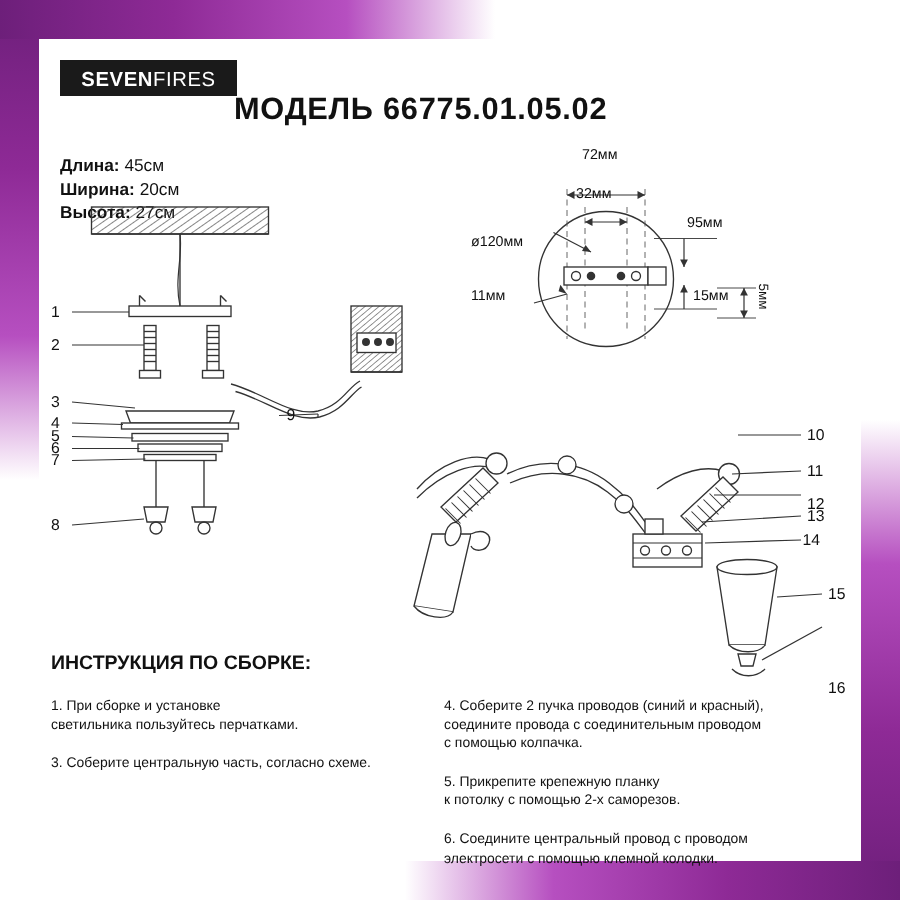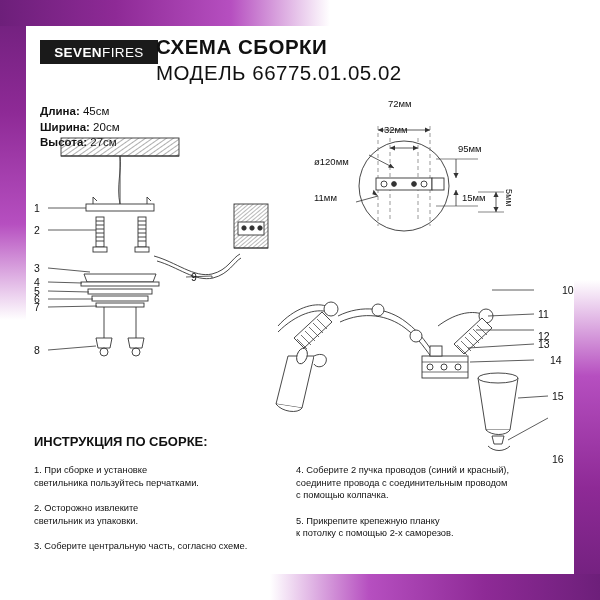--- a/index.html
+++ b/index.html
@@ -44,21 +44,21 @@
     color:#fff;font-size:13.5px;letter-spacing:.4px;font-weight:bold;
   }
   .logo-text .thin{font-weight:normal;}
   
   .title1{
     position:absolute;left:130px;top:9px;
     font-size:20.5px;font-weight:bold;color:#111;letter-spacing:.5px;
   }
   .title2{
     position:absolute;left:130px;top:35px;
-    font-size:20.5px;font-weight:normal;color:#111;letter-spacing:.5px;
+    font-size:20.5px;font-weight:bold;color:#111;letter-spacing:.5px;
   }
   
   .dims{
     position:absolute;left:14px;top:78px;font-size:11.5px;color:#111;line-height:15.5px;
   }
   .dims b{font-weight:bold;}
   
   .instr-title{
     position:absolute;left:8px;top:408px;font-size:13px;font-weight:bold;color:#111;
   }
@@ -78,21 +78,20 @@
   <div class="corner-tl2"></div>
   <div class="corner-br"></div>
   <div class="corner-br2"></div>
 
   <div class="inner">
 
     <div class="logo">
       <span class="logo-text"><span>SEVEN</span><span class="thin">FIRES</span></span>
     </div>
 
-    <div class="title1">СХЕМА СБОРКИ</div>
     <div class="title2">МОДЕЛЬ 66775.01.05.02</div>
 
     <div class="dims">
       <div><b>Длина:</b> <span>45см</span></div>
       <div><b>Ширина:</b> <span>20см</span></div>
       <div><b>Высота:</b> <span>27см</span></div>
     </div>
 
     <svg width="548" height="548" viewBox="0 0 548 548">
       <defs>
@@ -301,46 +300,46 @@
     <div class="num" style="left:8px;top:176px;">1</div>
     <div class="num" style="left:8px;top:198px;">2</div>
     <div class="num" style="left:8px;top:236px;">3</div>
     <div class="num" style="left:8px;top:250px;">4</div>
     <div class="num" style="left:8px;top:259px;">5</div>
     <div class="num" style="left:8px;top:267px;">6</div>
     <div class="num" style="left:8px;top:275px;">7</div>
     <div class="num" style="left:8px;top:318px;">8</div>
     <div class="num" style="left:165px;top:245px;">9</div>
 
-    <div class="num" style="left:512px;top:258px;margin-left:24px;">10</div>
+    <div class="num" style="left:512px;top:258px;">10</div>
     <div class="num" style="left:512px;top:282px;text-align:center;">11</div>
     <div class="num" style="left:512px;top:304px;">12</div>
     <div class="num" style="left:512px;top:312px;">13</div>
-    <div class="num" style="left:524px;top:328px;">14</div>
+    <div class="num" style="left:509px;top:328px;">14</div>
     <div class="num" style="left:526px;top:364px;">15</div>
     <div class="num" style="left:526px;top:385px;margin-top:42px;">16</div>
 
     <div class="num" style="left:362px;top:72px;font-size:9.5px;">72мм</div>
     <div class="num" style="left:358px;top:98px;font-size:9.5px;">32мм</div>
     <div class="num" style="left:288px;top:130px;font-size:9.5px;">ø120мм</div>
     <div class="num" style="left:432px;top:117px;font-size:9.5px;">95мм</div>
     <div class="num" style="left:288px;top:166px;font-size:9.5px;">11мм</div>
     <div class="num" style="left:436px;top:166px;font-size:9.5px;">15мм</div>
     <div class="num" style="left:478px;top:163px;font-size:9px;writing-mode:vertical-rl;">5мм</div>
 
     <div class="instr-title">ИНСТРУКЦИЯ ПО СБОРКЕ:</div>
     <div class="instr-col1">
       <div class="instr-item" style="white-space:pre-line;">1. При сборке и установке
 светильника пользуйтесь перчатками.</div>
-      <div class="instr-item" style="white-space:pre-line;">2. Осторожно извлеките
-светильник из упаковки.</div>
       <div class="instr-item" style="white-space:pre-line;">3. Соберите центральную часть, согласно схеме.</div>
     </div>
     <div class="instr-col2">
       <div class="instr-item" style="white-space:pre-line;">4. Соберите 2 пучка проводов (синий и красный),
 соедините провода с соединительным проводом
 с помощью колпачка.</div>
       <div class="instr-item" style="white-space:pre-line;">5. Прикрепите крепежную планку
 к потолку с помощью 2-х саморезов.</div>
+      <div class="instr-item" style="white-space:pre-line;">6. Соедините центральный провод с проводом
+электросети с помощью клемной колодки.</div>
     </div>
 
   </div>
 </div>
 
 </body></html>

